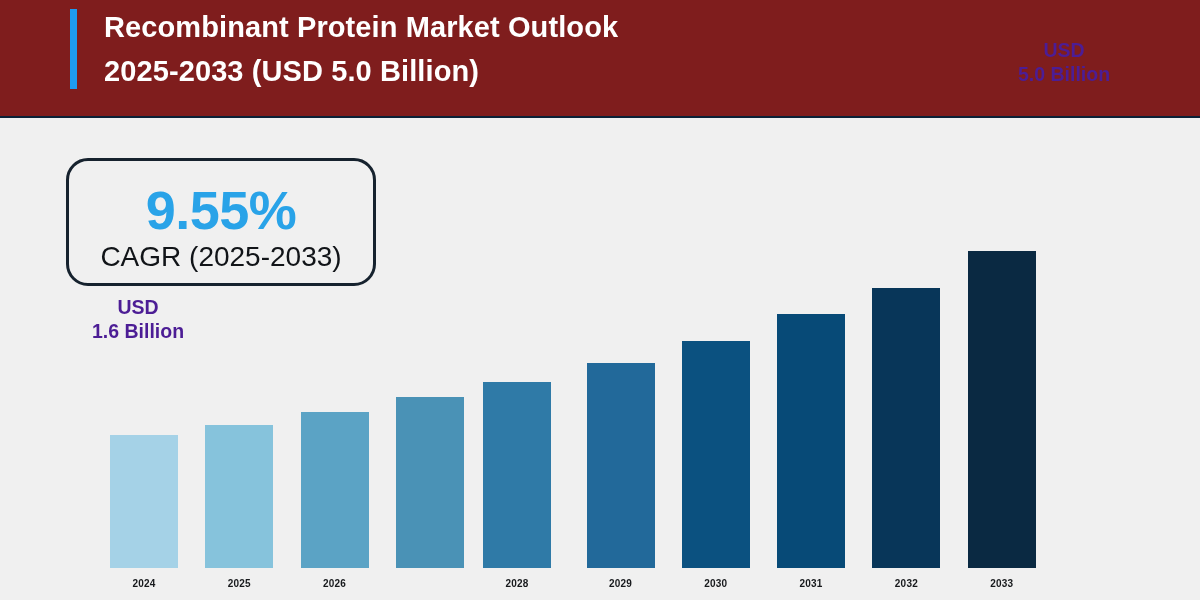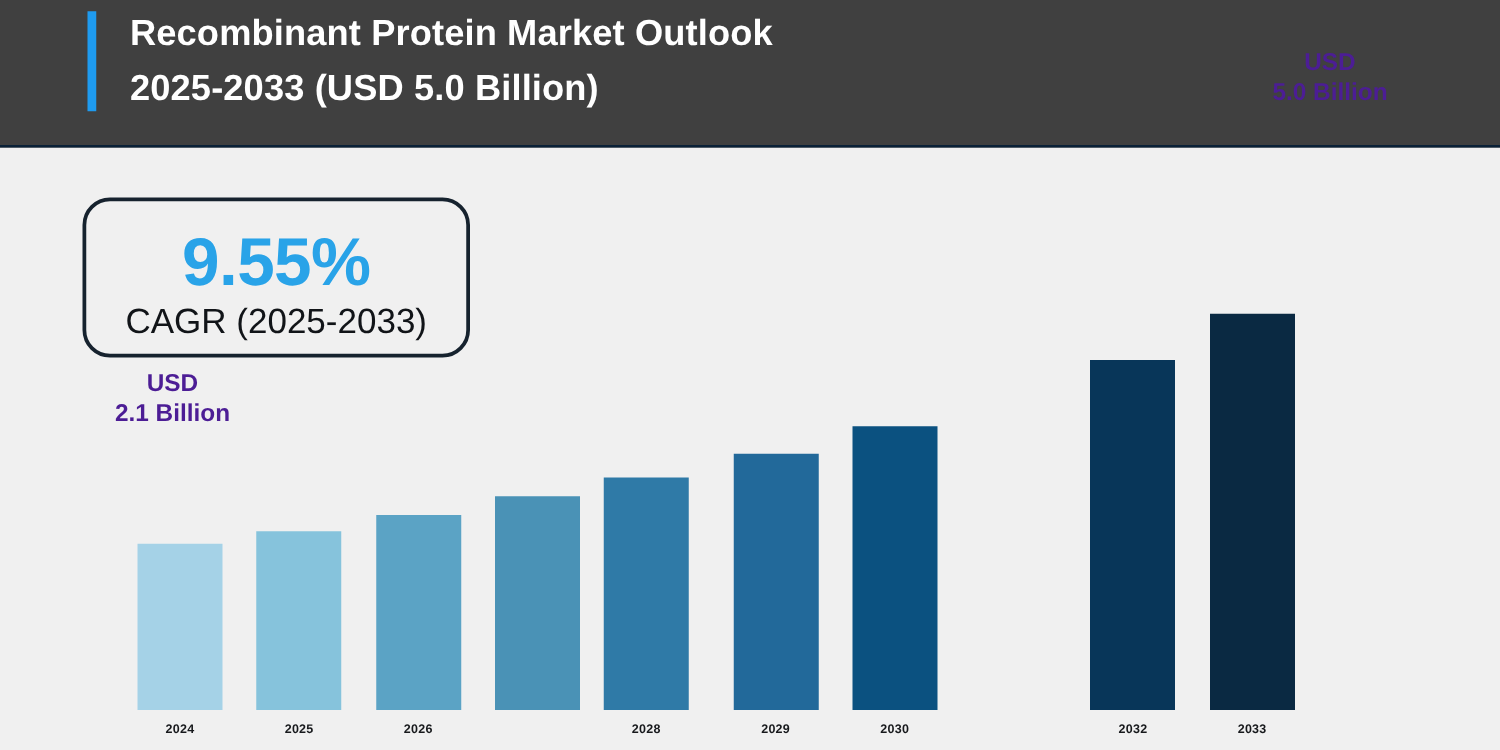--- a/index.html
+++ b/index.html
@@ -7,21 +7,21 @@
   body {
     font-family:"Liberation Sans", sans-serif;
     background:#f0f0f0;
     overflow:hidden;
     position:relative;
   }
 
   
   .header {
     position:absolute; left:0; top:0; width:1200px; height:118px;
-    background:#404040;
+    background:#7f1d1d;
     border-bottom:2px solid #0a2137;
   }
   .accent-bar {
     position:absolute; left:70px; top:9px; width:7px; height:80px;
     background:#1e9bf0;
   }
   .title {
     position:absolute; left:104px; top:5px; width:800px;
     color:#ffffff;
     font-size:29px;
@@ -149,30 +149,34 @@
       <div class="x-label" style="top: 196px;">2028</div>
     </div>
     <div class="bar-wrap" style="left: 586.5px; width: 68px; height: 205px;">
       <div class="bar" style="height: 205px; background: rgb(34, 105, 154);"></div>
       <div class="x-label" style="top: 215px;">2029</div>
     </div>
     <div class="bar-wrap" style="left: 681.8px; width: 68px; height: 227px;">
       <div class="bar" style="height: 227px; background: rgb(11, 81, 128);"></div>
       <div class="x-label" style="top: 237px;">2030</div>
     </div>
+    <div class="bar-wrap" style="left: 777.1px; width: 68px; height: 254px;">
+      <div class="bar" style="height: 254px; background: rgb(7, 74, 119);"></div>
+      <div class="x-label" style="top: 264px;">2031</div>
+    </div>
     <div class="bar-wrap" style="left: 872.4px; width: 68px; height: 280px;">
       <div class="bar" style="height: 280px; background: rgb(8, 54, 89);"></div>
       <div class="x-label" style="top: 290px;">2032</div>
     </div>
     <div class="bar-wrap" style="left: 967.7px; width: 68px; height: 317px; margin-top: 48px;">
       <div class="bar" style="height: 317px; background: rgb(10, 41, 66);"></div>
       <div class="x-label" style="top: 327px;">2033</div>
     </div>
   </div>
 
 <div class="callout callout-first">
   <div>USD</div>
-  <div>2.1 Billion</div>
+  <div>1.6 Billion</div>
 </div>
 <div class="callout callout-last">
   <div>USD</div>
   <div>5.0 Billion</div>
 </div>
 
 </body></html>

